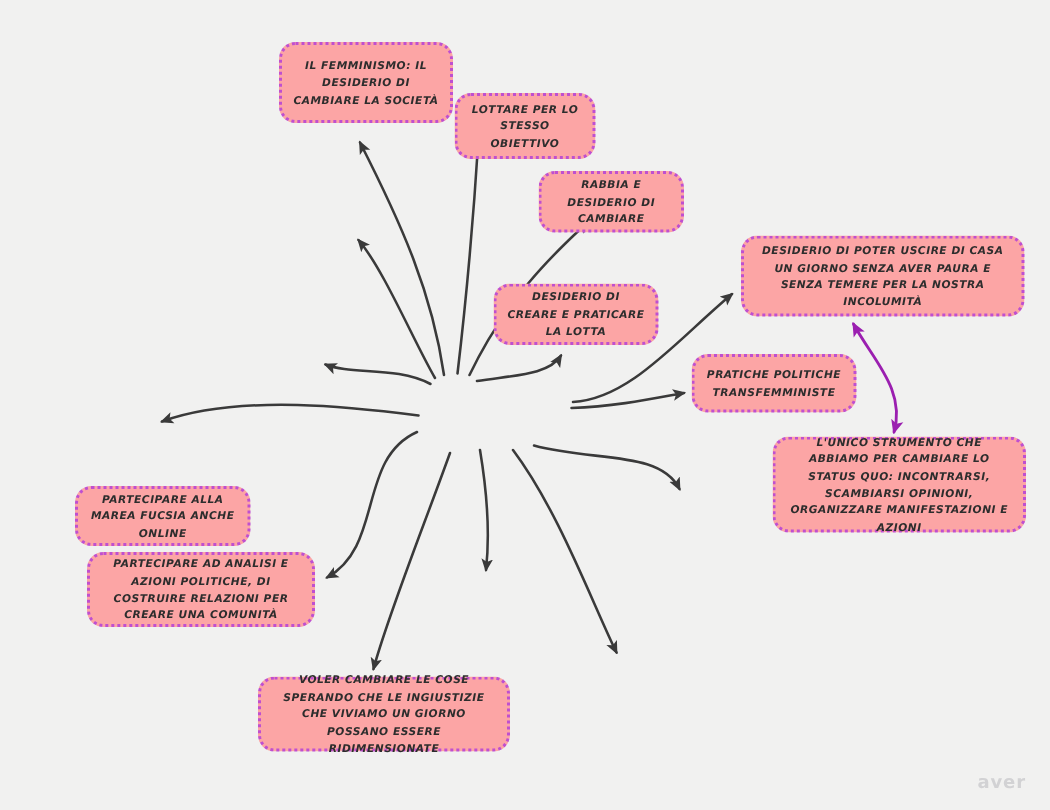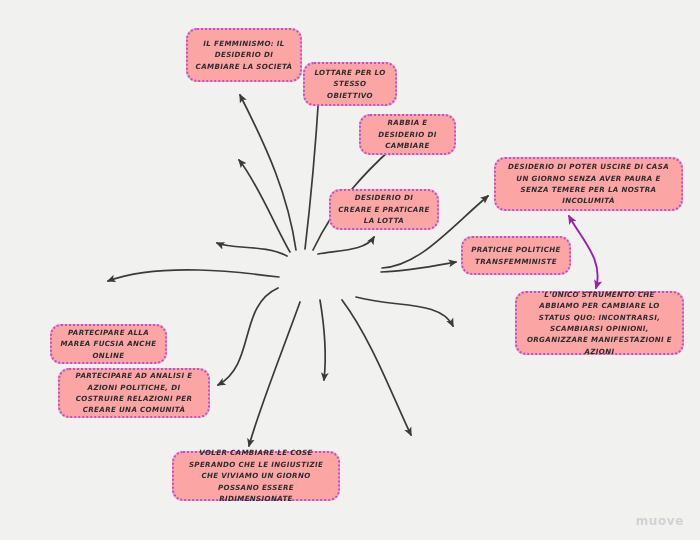--- a/index.html
+++ b/index.html
@@ -152,15 +152,15 @@
   </div>
 
 
 
 
   <div class="node" style="left:172px; top:451px; width:168px; height:50px;">
     <span>Voler cambiare le cose sperando che le ingiustizie che viviamo un giorno possano essere ridimensionate</span>
   </div>
 
 
-  <div class="watermark">muove</div>
+  <div class="watermark">aver</div>
 
 </div>
 
 </body></html>

